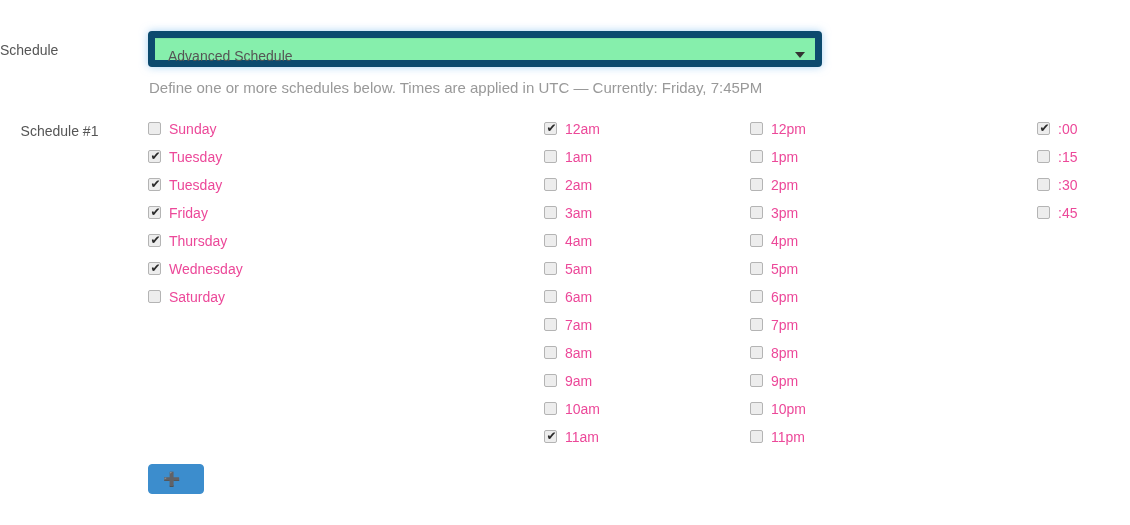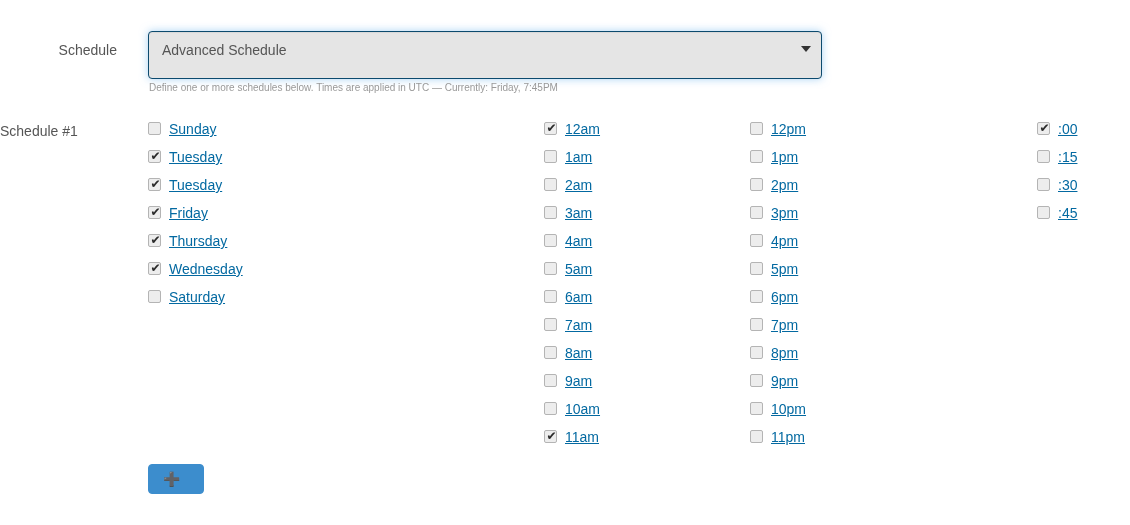--- a/index.html
+++ b/index.html
@@ -23,42 +23,42 @@
     left: 0;
     top: 0;
     width: 1130px;
     height: 110px;
   }
   .label-schedule {
     position: absolute;
     left: 0;
     top: 41px;
     width: 117px;
-    text-align: right;
+    text-align: left;
     font-size: 14px;
     color: #555555;
     line-height: 18px;
     white-space: nowrap;
   }
   .select-wrap {
     position: absolute;
     left: 148px;
     top: 31px;
     width: 674px;
     height: 36px;
   }
   .select-box {
     position: absolute;
     left: 0;
     top: 0;
     width: 674px;
-    height: 48px;
+    height: 36px;
     box-sizing: border-box;
-    background: #e5e5e5;
-    border: 1px solid #0c4a6e;
+    background: #86efac;
+    border: 7px solid #0c4a6e;
     border-radius: 4px;
     box-shadow: 0 1px 1px rgba(0,0,0,0.06) inset,
                 0 0 8px rgba(102,175,233,0.55);
   }
   .select-value {
     position: absolute;
     left: 13px;
     top: 8px;
     font-size: 14px;
     color: #555555;
@@ -72,40 +72,40 @@
     width: 0;
     height: 0;
     border-left: 5px solid transparent;
     border-right: 5px solid transparent;
     border-top: 6px solid #333333;
   }
   .help-text {
     position: absolute;
     left: 149px;
     top: 80px;
-    font-size: 10px;
+    font-size: 15px;
     color: #999999;
     line-height: 16px;
     white-space: nowrap;
   }
 
   
   .schedule-block {
     position: absolute;
     left: 0;
     top: 120px;
     width: 1130px;
     height: 340px;
   }
   .label-schedule-num {
     position: absolute;
     left: 0;
     top: 2px;
     width: 119px;
-    text-align: left;
+    text-align: center;
     font-size: 14px;
     color: #555555;
     line-height: 18px;
     white-space: nowrap;
   }
 
   .chk-col { position: absolute; top: 0; }
   .col-days    { left: 148px; }
   .col-am      { left: 544px; }
   .col-pm      { left: 750px; }
@@ -141,23 +141,22 @@
     font-size: 12px;
     line-height: 16px;
     color: #2b2b2b;
     font-family: "DejaVu Sans", sans-serif;
   }
   .chk-label {
     position: absolute;
     left: 21px;
     top: 0px;
     font-size: 14px;
-    color: #0369a1;
+    color: #ec4899;
     line-height: 18px;
-    text-decoration: underline;
   }
 
   
   .btn-add {
     position: absolute;
     left: 148px;
     top: 464px;
     height: 30px;
     box-sizing: border-box;
     padding: 0 16px 0 14px;

